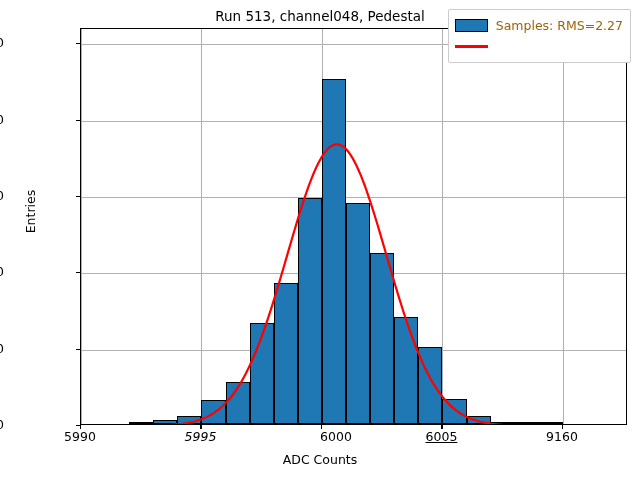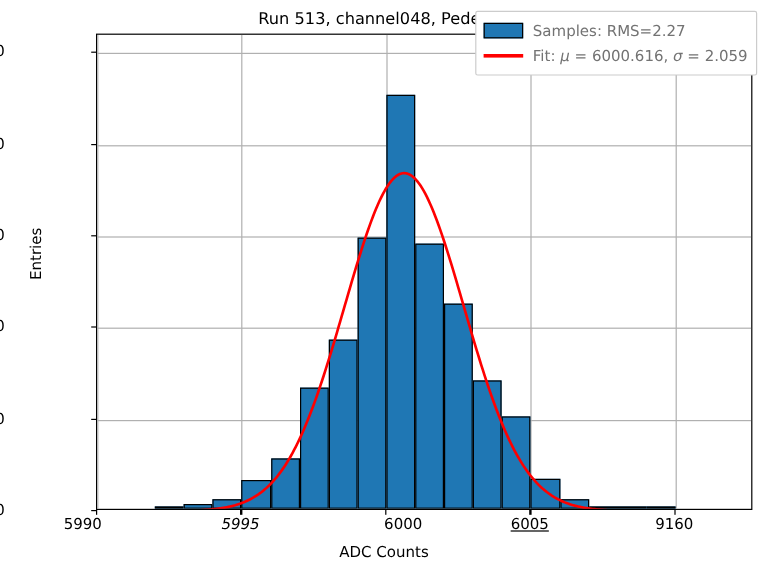--- a/index.html
+++ b/index.html
@@ -149,21 +149,21 @@
     align-items: center;
     flex: none;
   }
   .legend-swatch-line {
     width: 33px;
     height: 2.2px;
     background: #ff0000;
   }
   .legend-text {
     font-size: 12.5px;
-    color: #737373;
+    color: #a16207;
     white-space: nowrap;
   }
   .italic-sym {
     font-style: italic;
   }
 </style>
 </head>
 <body>
 
 <div id="figure">
@@ -181,21 +181,21 @@
       <div class="ytick-label" style="top: 264.308px;">1000</div>
       <div class="ytick-mark" style="top: 272.308px;"></div>
       <div class="ytick-label" style="top: 187.962px;">1500</div>
       <div class="ytick-mark" style="top: 195.962px;"></div>
       <div class="ytick-label" style="top: 111.615px;">2000</div>
       <div class="ytick-mark" style="top: 119.615px;"></div>
       <div class="ytick-label" style="top: 35.2692px;">2500</div>
       <div class="ytick-mark" style="top: 43.2692px;"></div>
     </div>
   <div id="xtick-labels">
-      <div class="xtick-label" style="left: 69px; text-align: center;">5990</div>
+      <div class="xtick-label" style="left: 80px; text-align: center;">5990</div>
       <div class="xtick-mark" style="left: 80px;"></div>
       <div class="xtick-label" style="left: 200.485px; font-style: italic;">5995</div>
       <div class="xtick-mark" style="left: 200.485px;"></div>
       <div class="xtick-label" style="left: 336px;">6000</div>
       <div class="xtick-mark" style="left: 320.969px;"></div>
       <div class="xtick-label" style="left: 441.454px; text-decoration: underline;">6005</div>
       <div class="xtick-mark" style="left: 441.454px;"></div>
       <div class="xtick-label" style="left: 561.938px;">9160</div>
       <div class="xtick-mark" style="left: 561.938px;"></div>
     </div>
@@ -240,17 +240,16 @@
 
   <div id="legend">
     <div class="legend-row">
       <span class="legend-swatch-patch"></span>
       <span class="legend-text">Samples: RMS=2.27</span>
     </div>
     <div class="legend-row">
       <span class="legend-swatch-line-wrap">
           <span class="legend-swatch-line"></span>
         </span>
-      <span class="legend-text"><span>Fit: </span><span class="italic-sym">μ</span><span> = 6000.616, </span><span class="italic-sym">σ</span><span> = 2.059</span></span>
     </div>
   </div>
 
 </div>
 
 </body></html>

